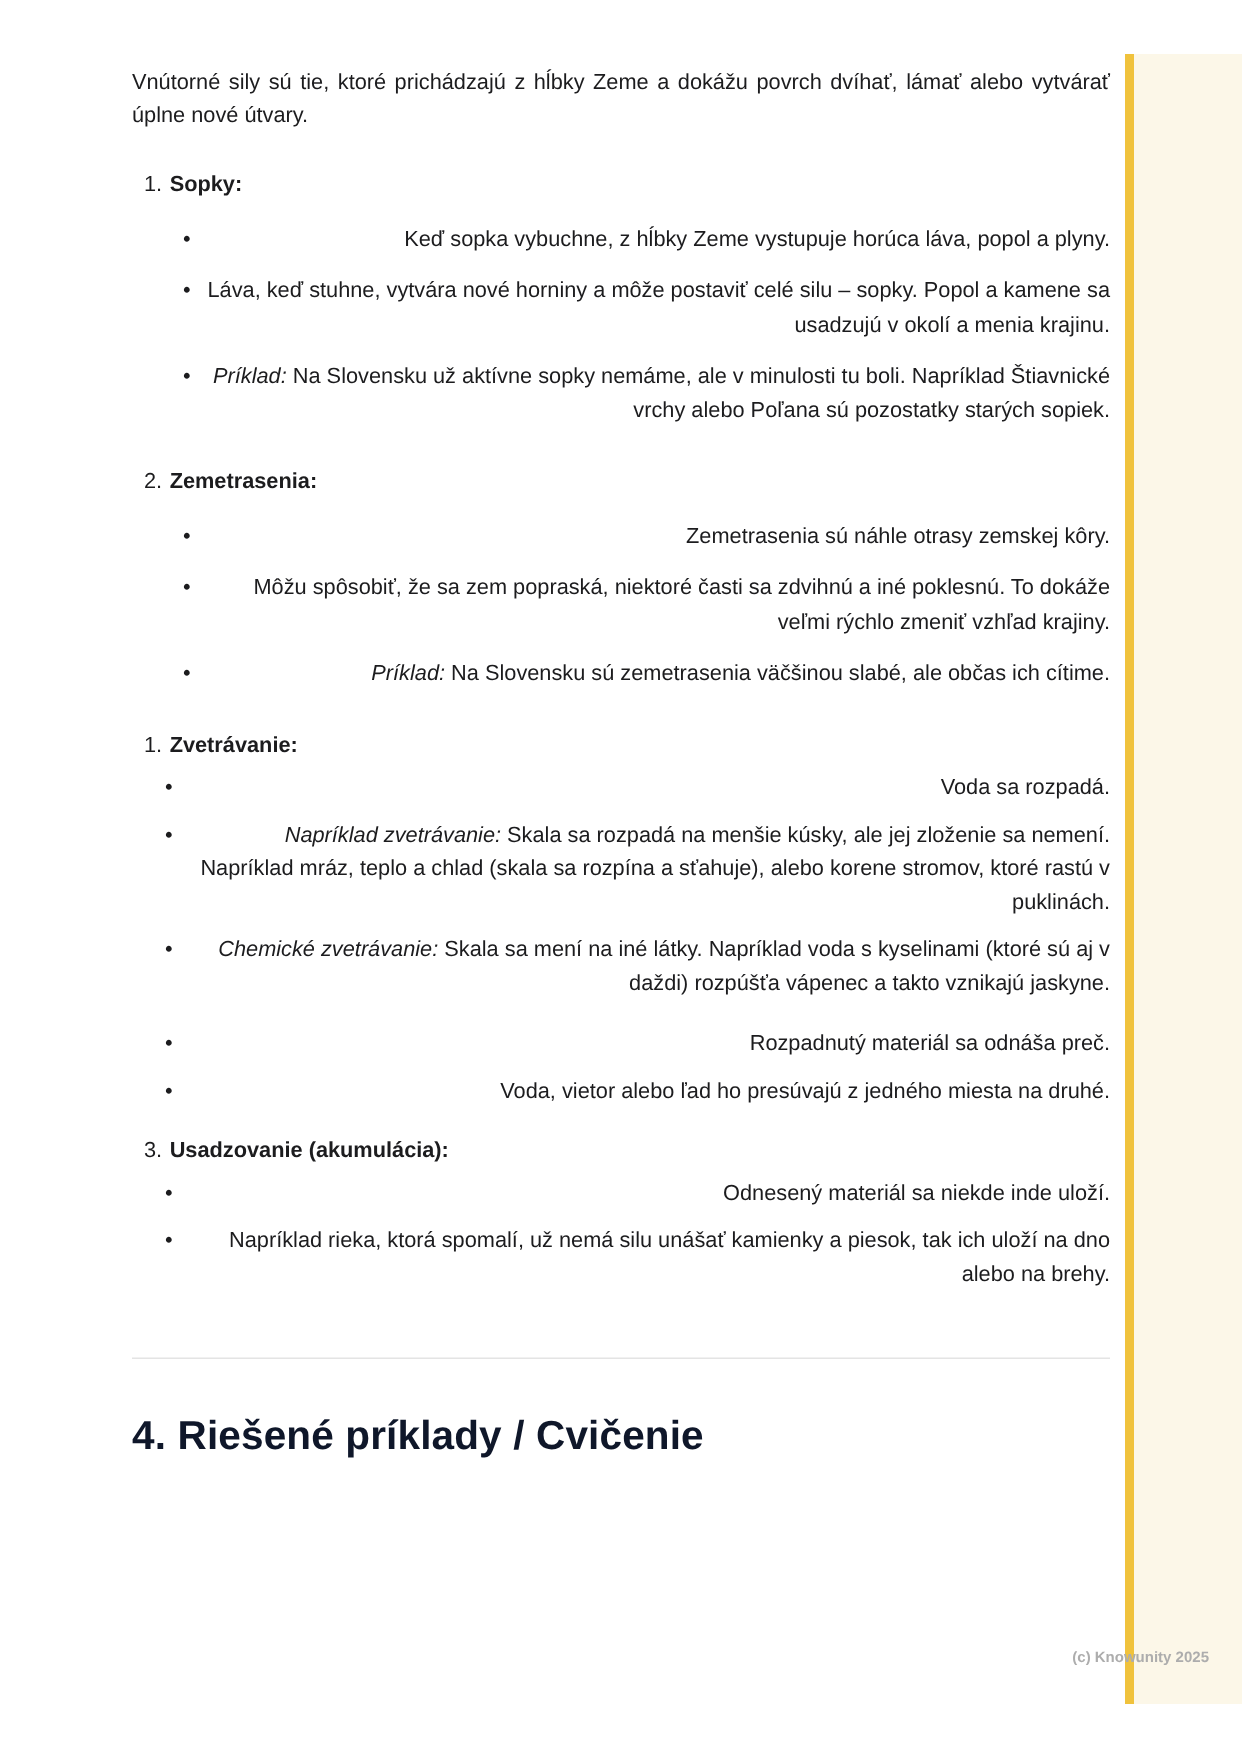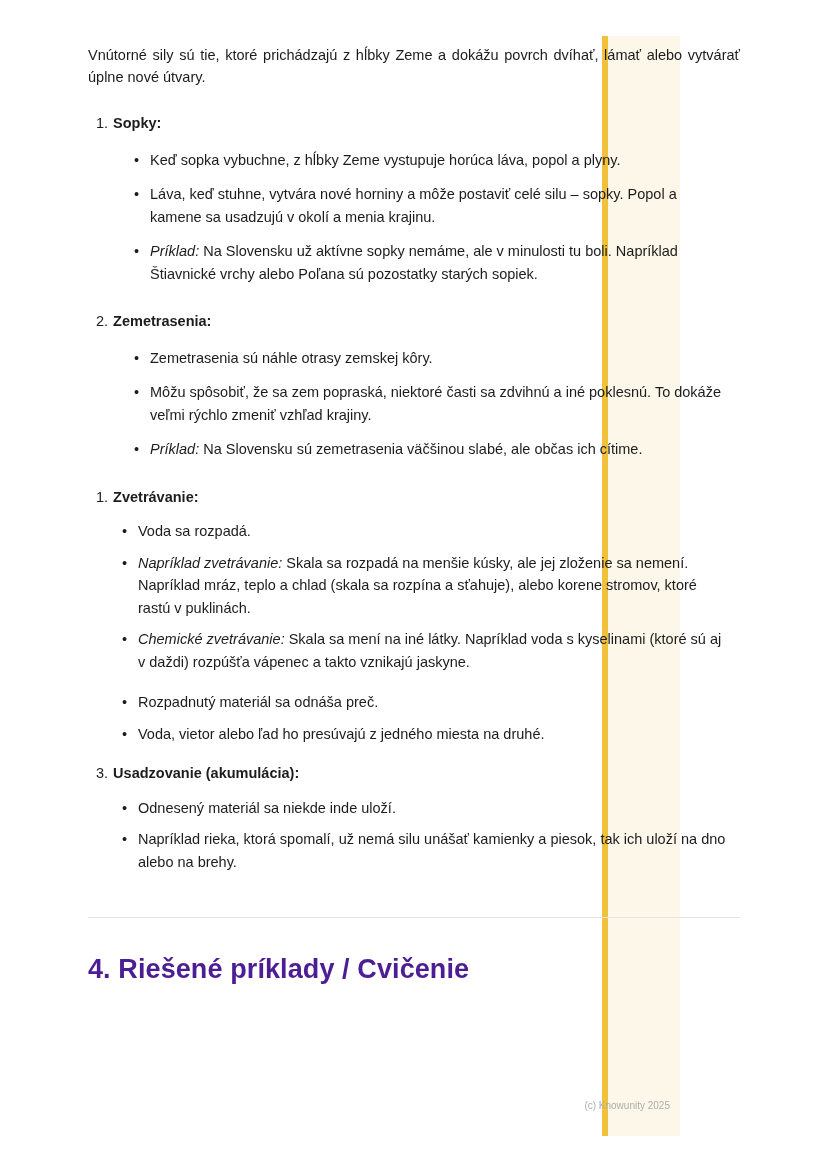--- a/index.html
+++ b/index.html
@@ -4,54 +4,54 @@
 <style>
   html, body { margin: 0; padding: 0; }
   body {
     width: 828px; height: 1171px;
     background: #ffffff;
     font-family: "Liberation Sans", "DejaVu Sans", sans-serif;
     color: #1c1c1e;
     position: relative;
     overflow: hidden;
   }
-  .page { position: relative; width: 680px; height: 1171px; background: #ffffff; }
+  .page { position: relative; width: 828px; height: 1171px; background: #ffffff; }
 
   
   .right-margin {
     position: absolute; top: 36px; right: 0; width: 72px; height: 1100px;
     background: #fcf7e8;
   }
   .stripe {
     position: absolute; top: 36px; right: 72px; width: 6px; height: 1100px;
     background: #f0c23c;
   }
   .watermark {
-    position: absolute; top: 1100px; right: 10px;
-    font-size: 10px; color: #adadad; z-index: 3;
+    position: absolute; top: 1100px; right: 22px;
+    font-size: 10px; color: #adadad; z-index: 3; font-weight: bold;
   }
 
   .content {
     position: relative; z-index: 2;
     padding: 44px 88px 0 88px;
     width: 652px;
   }
 
   .intro {
     margin: 0 0 24px 0;
     font-size: 14.5px; line-height: 1.55;
     text-align: justify;
   }
 
   ol.num-list { list-style: none; margin: 0; padding: 0 0 0 8px; }
   .num-line { font-size: 14.5px; line-height: 1.5; }
   .num-line .num { font-weight: 400; margin-right: 5px; }
   .num-line .label { font-weight: 700; }
 
-  ul.bullets { list-style: none; margin: 12px; padding: 0; }
+  ul.bullets { list-style: none; margin: 0; padding: 0; text-align: right; }
   ul.bullets li {
     position: relative;
     font-size: 14.5px; line-height: 1.55;
   }
   ul.bullets li::before {
     content: "\2022";
     position: absolute; left: 0; top: 0;
     font-size: 14.5px;
   }
   .lead { font-style: italic; }
@@ -78,21 +78,21 @@
   }
 
   .divider {
     border: none; border-top: 1px solid #e4e4e4;
     margin: 44px 0 0 0;
   }
 
   .page-heading {
     margin: 36px 0 0 0;
     font-size: 27px; font-weight: 800;
-    color: #4c1d95;
+    color: #0f172a;
     letter-spacing: 0.1px;
   }
 </style>
 </head>
 <body>
 
 <div class="page">
 
   <div class="right-margin"></div>
   <div class="stripe"></div>

